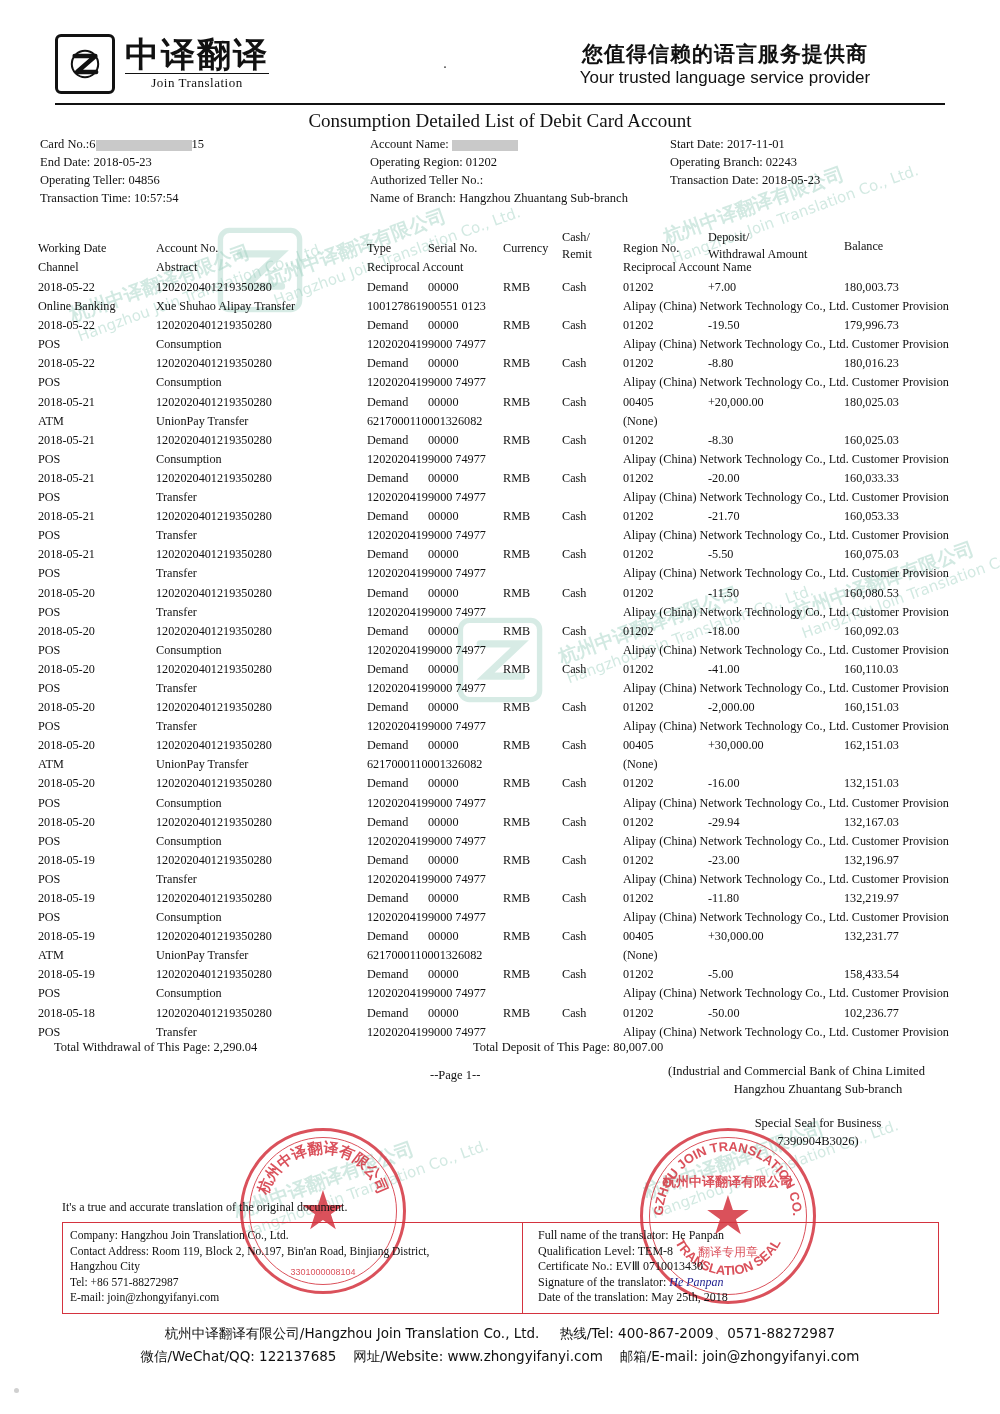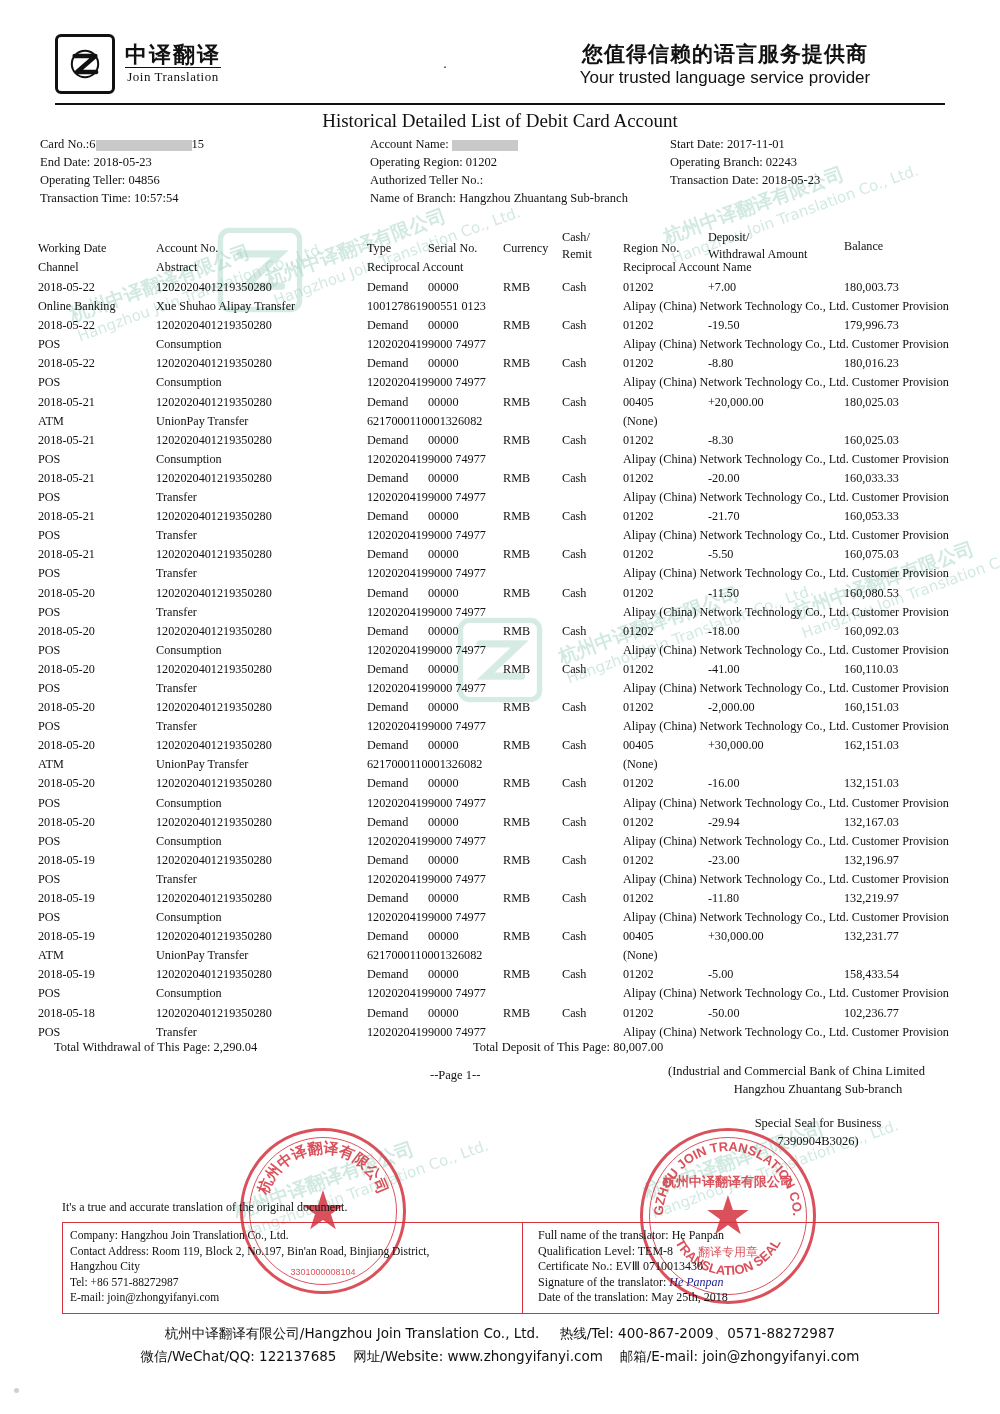--- a/index.html
+++ b/index.html
@@ -16,21 +16,21 @@
     display:flex;align-items:center;
   }
   .logo-block{display:flex;align-items:center;gap:10px;width:330px;}
   .logo-mark{
     width:54px;height:54px;border:3px solid #111;border-radius:6px;
     display:flex;align-items:center;justify-content:center;
     font-family:"Liberation Sans",sans-serif;font-weight:bold;font-size:30px;
   }
   .logo-mark svg{display:block;}
   .logo-text-cn{
-    font-family:"DejaVu Sans",sans-serif;font-weight:bold;font-size:22px;letter-spacing:2px;
+    font-family:"DejaVu Sans",sans-serif;font-weight:bold;font-size:34px;letter-spacing:2px;
     line-height:1.05;
   }
   .logo-text-en{
     font-family:"Liberation Serif",serif;font-size:13px;letter-spacing:.5px;text-align:center;
     border-top:1px solid #111;padding-top:1px;margin-top:1px;
   }
   .dot-sep{width:120px;text-align:center;font-size:14px;color:#333;}
   .slogan{flex:1;text-align:center;}
   .slogan-cn{font-family:"DejaVu Sans",sans-serif;font-weight:bold;font-size:21px;letter-spacing:1px;}
   .slogan-en{font-family:"Liberation Sans",sans-serif;font-size:17px;margin-top:0;}
@@ -187,21 +187,21 @@
       </div>
     </div>
     <div class="dot-sep">.</div>
     <div class="slogan">
       <div class="slogan-cn">您值得信赖的语言服务提供商</div>
       <div class="slogan-en">Your trusted language service provider</div>
     </div>
   </div>
   <div class="header-rule"></div>
 
-  <div class="doc-title">Historical Detailed List of Debit Card Account</div>
+  <div class="doc-title">Consumption Detailed List of Debit Card Account</div>
 
   <div class="meta">
     <div class="meta-row">
       <div class="meta-c1">
         <span>Card No.:</span><span>6</span><span class="redact" style="width:96px;"></span><span>15</span>
       </div>
       <div class="meta-c2">
         <span>Account Name:</span>
         <span class="redact" style="width:66px;"></span>
       </div>

